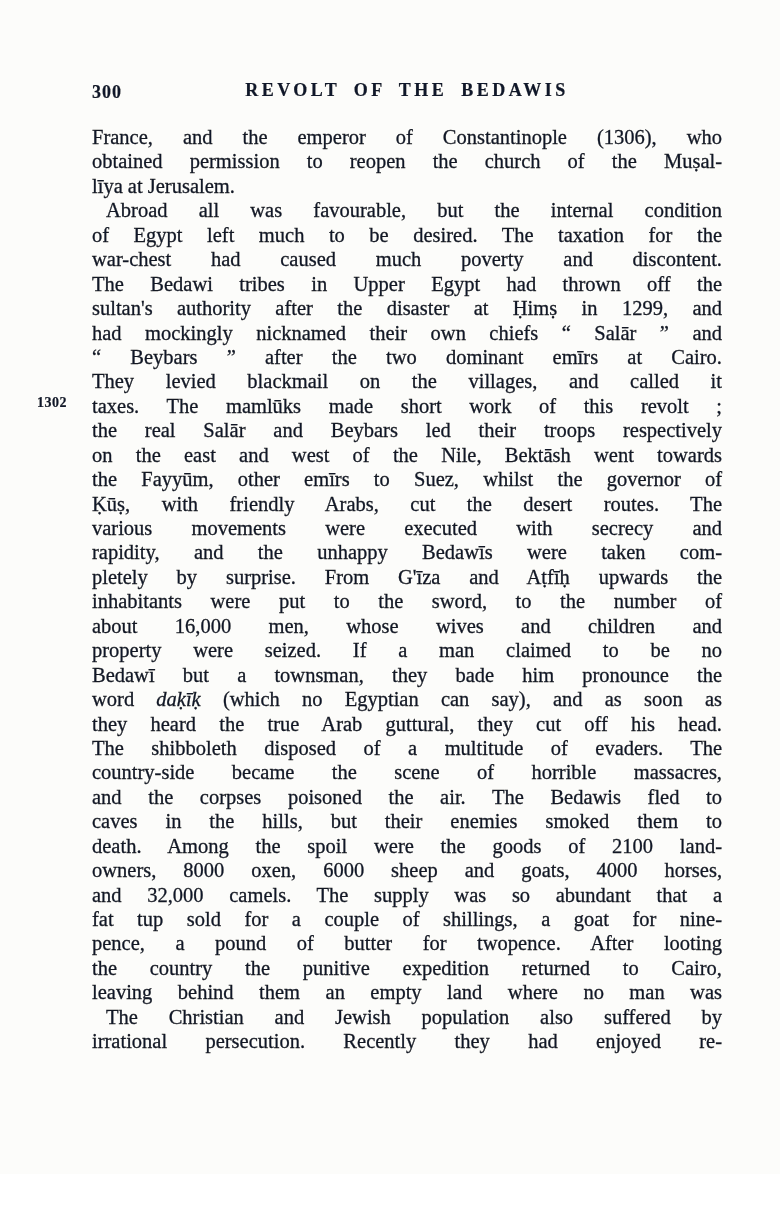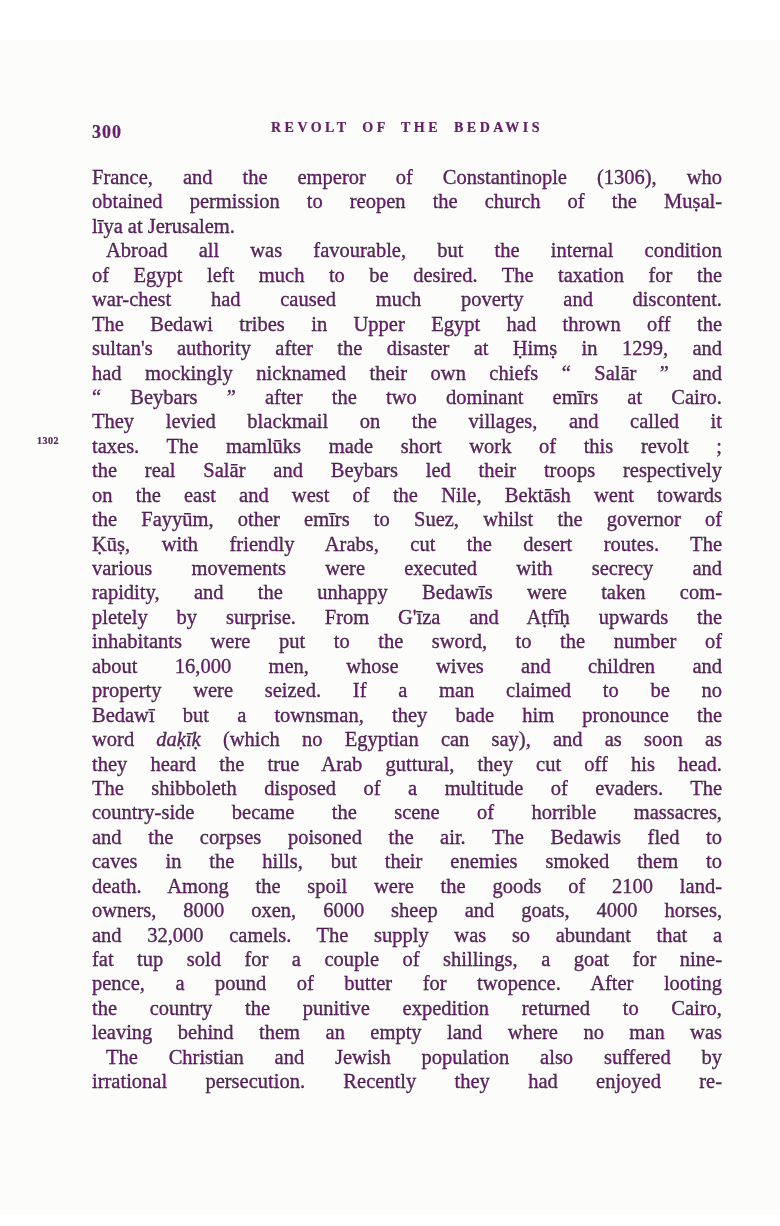--- a/index.html
+++ b/index.html
@@ -3,22 +3,21 @@
 <meta charset="utf-8">
 <style>
   html, body { margin: 0; padding: 0; }
   .page {
     position: relative;
     width: 780px;
     height: 1174px;
     background: #fcfcfa;
     overflow: hidden;
     font-family: "Liberation Serif", "DejaVu Serif", serif;
-    color: #701a75;
-    margin-top: 40px;
+    color: #0f172a;
   }
   .header {
     position: absolute;
     left: 92px;
     right: 58px;
     top: 80px;
     height: 26px;
   }
   .pagenum {
     position: absolute;
@@ -27,21 +26,21 @@
     font-size: 18px;
     font-weight: 700;
     letter-spacing: 1px;
     -webkit-text-stroke: 0.2px #1b1b1b;
   }
   .running-title {
     position: absolute;
     left: 50%;
     top: 0;
     transform: translateX(-50%);
-    font-size: 14px;
+    font-size: 18px;
     font-weight: 700;
     letter-spacing: 3.5px;
     word-spacing: 6px;
     white-space: nowrap;
     -webkit-text-stroke: 0.2px #1b1b1b;
   }
   .body-text {
     position: absolute;
     left: 92px;
     top: 125px;
@@ -60,21 +59,21 @@
   .line.nojust {
     text-align: center;
     text-align-last: left;
   }
   .line.indent { padding-left: 14px; }
   .it { font-style: italic; }
   .margin-note {
     position: absolute;
     left: -55px;
     top: 2px;
-    font-size: 10px;
+    font-size: 14px;
     font-weight: 700;
     letter-spacing: 0.5px;
     line-height: 1;
     text-align: left;
     -webkit-text-stroke: 0.2px #1b1b1b;
   }
 </style>
 </head>
 <body>
 

